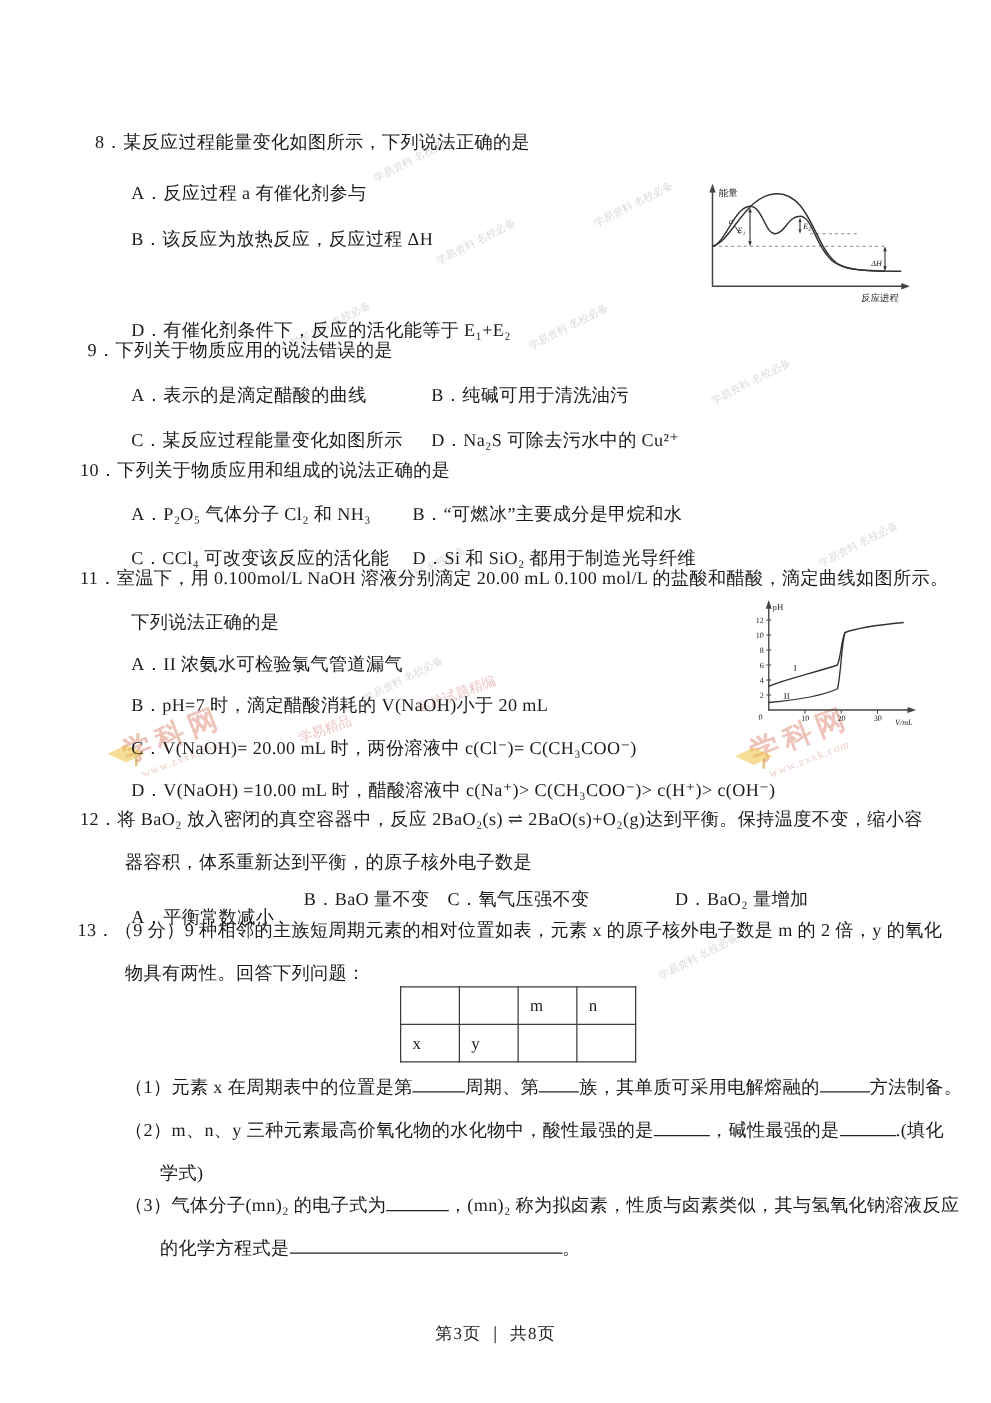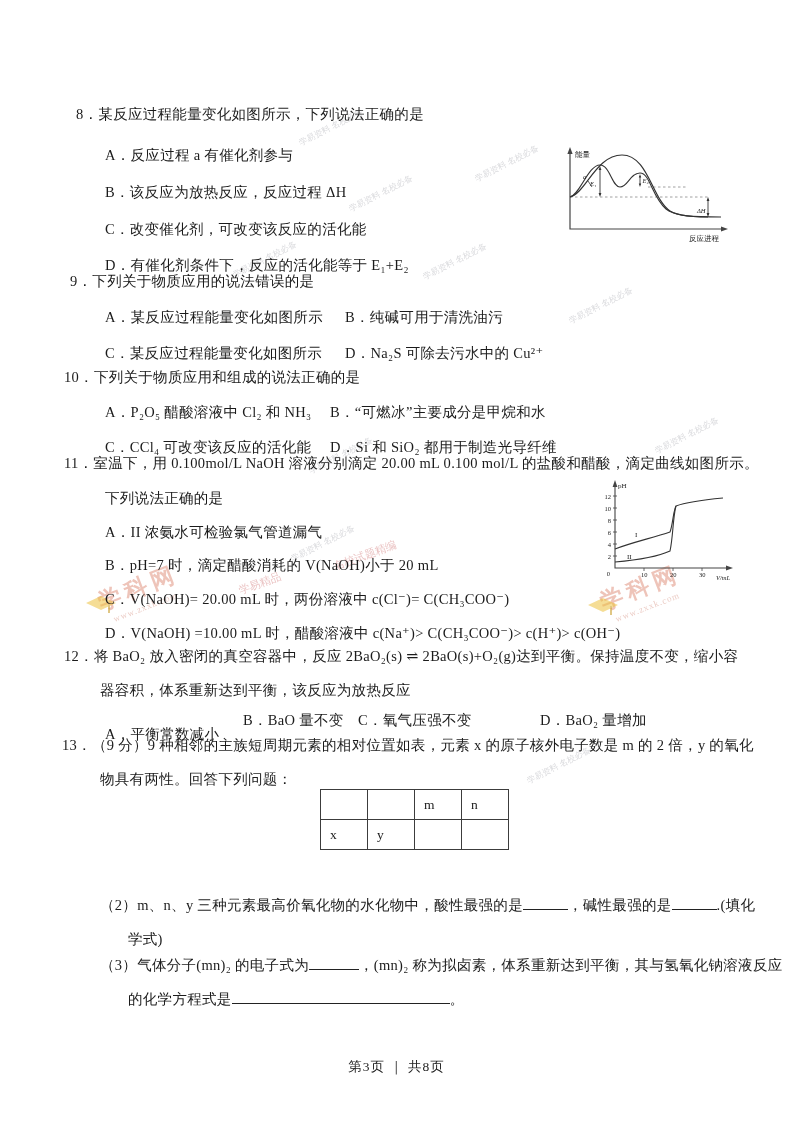--- a/index.html
+++ b/index.html
@@ -53,21 +53,20 @@
     <rect x="24" y="10" width="2" height="9" fill="#c89a20"></rect>
   </svg>
   <svg class="cap" style="left:586px;top:596px" width="34" height="22">
     <polygon points="17,2 32,9 17,16 2,9" fill="#edc23f"></polygon>
     <rect x="24" y="10" width="2" height="9" fill="#c89a20"></rect>
   </svg>
 
   <div class="line" style="left:76px;top:106px">8．某反应过程能量变化如图所示，下列说法正确的是</div>
   <div class="line" style="left:105px;top:147px">A．反应过程 a 有催化剂参与</div>
   <div class="line" style="left:105px;top:184px">B．该反应为放热反应，反应过程 ΔH</div>
-  <div class="line" style="left:105px;top:221px">C．改变催化剂，可改变该反应的活化能</div>
   <div class="line" style="left:105px;top:257px">D．有催化剂条件下，反应的活化能等于 E₁+E₂</div>
 
   <div class="fig" style="left:556px;top:141px">
     <svg width="184" height="104" viewBox="0 0 184 104">
 
       <path d="M14,12 L14,88 L168,88" fill="none" stroke="#444" stroke-width="1.2"></path>
       <polygon points="14,6 11.4,13 16.6,13" fill="#444"></polygon>
       <polygon points="172,88 165,85.4 165,90.6" fill="#444"></polygon>
 
       <path d="M14,56 L152,56" stroke="#888" stroke-width=".8" stroke-dasharray="2.5,2.5" fill="none"></path>
@@ -93,27 +92,27 @@
       <text x="19" y="16" font-size="7.5">能量</text>
       <text x="133" y="100" font-size="7.5">反应进程</text>
       <text x="27" y="38" font-size="7" font-style="italic">a</text>
       <text x="34" y="45" font-size="6.5" font-style="italic">E₁</text>
       <text x="86.5" y="42" font-size="6.5" font-style="italic">E₂</text>
       <text x="141" y="72" font-size="6.5" font-style="italic">ΔH</text>
     </svg>
   </div>
 
   <div class="line" style="left:70px;top:273px">9．下列关于物质应用的说法错误的是</div>
-  <div class="line" style="left:105px;top:309px">A．某反应过程能量变化如图所示</div>
+  <div class="line" style="left:105px;top:309px">A．表示的是滴定醋酸的曲线</div>
   <div class="line" style="left:345px;top:309px">B．纯碱可用于清洗油污</div>
   <div class="line" style="left:105px;top:345px">C．某反应过程能量变化如图所示</div>
   <div class="line" style="left:345px;top:345px">D．Na₂S 可除去污水中的 Cu²⁺</div>
 
   <div class="line" style="left:64px;top:369px">10．下列关于物质应用和组成的说法正确的是</div>
-  <div class="line" style="left:105px;top:404px">A．P₂O₅ 醋酸溶液中 Cl₂ 和 NH₃</div>
+  <div class="line" style="left:105px;top:404px">A．P₂O₅ 气体分子 Cl₂ 和 NH₃</div>
   <div class="line" style="left:330px;top:404px">B．“可燃冰”主要成分是甲烷和水</div>
   <div class="line" style="left:105px;top:439px">C．CCl₄ 可改变该反应的活化能</div>
   <div class="line" style="left:330px;top:439px">D．Si 和 SiO₂ 都用于制造光导纤维</div>
 
   <div class="line" style="left:64px;top:455px">11．室温下，用 0.100mol/L NaOH 溶液分别滴定 20.00 mL 0.100 mol/L 的盐酸和醋酸，滴定曲线如图所示。</div>
   <div class="line" style="left:105px;top:490px">下列说法正确的是</div>
   <div class="line" style="left:105px;top:524px">A．II 浓氨水可检验氯气管道漏气</div>
   <div class="line" style="left:105px;top:557px">B．pH=7 时，滴定醋酸消耗的 V(NaOH)小于 20 mL</div>
   <div class="line" style="left:105px;top:591px">C．V(NaOH)= 20.00 mL 时，两份溶液中 c(Cl⁻)= C(CH₃COO⁻)</div>
   <div class="line" style="left:105px;top:625px">D．V(NaOH) =10.00 mL 时，醋酸溶液中 c(Na⁺)&gt; C(CH₃COO⁻)&gt; c(H⁺)&gt; c(OH⁻)</div>
@@ -151,21 +150,21 @@
       <text x="13" y="100" font-size="6.5" text-anchor="end">0</text>
       <text x="44" y="101" font-size="6.5">10</text>
       <text x="73" y="101" font-size="6.5">20</text>
       <text x="102" y="101" font-size="6.5">30</text>
       <text x="38" y="61" font-size="7">I</text>
       <text x="30" y="83" font-size="7">II</text>
     </svg>
   </div>
 
   <div class="line" style="left:64px;top:648px">12．将 BaO₂ 放入密闭的真空容器中，反应 2BaO₂(s) ⇌ 2BaO(s)+O₂(g)达到平衡。保持温度不变，缩小容</div>
-  <div class="line" style="left:100px;top:682px">器容积，体系重新达到平衡，该反应为放热反应</div>
+  <div class="line" style="left:100px;top:682px">器容积，体系重新达到平衡，的原子核外电子数是</div>
   <div class="line" style="left:105px;top:726px">A．平衡常数减小</div>
   <div class="line" style="left:243px;top:712px">B．BaO 量不变</div>
   <div class="line" style="left:358px;top:712px">C．氧气压强不变</div>
   <div class="line" style="left:540px;top:712px">D．BaO₂ 量增加</div>
 
   <div class="line" style="left:62px;top:737px">13．（9 分）9 种相邻的主族短周期元素的相对位置如表，元素 x 的原子核外电子数是 m 的 2 倍，y 的氧化</div>
   <div class="line" style="left:100px;top:771px">物具有两性。回答下列问题：</div>
 
   <table class="q13table" style="left:320px;top:789px">
     <tbody>
@@ -177,24 +176,25 @@
     </tr>
     <tr>
       <td>x</td>
       <td>y</td>
       <td></td>
       <td></td>
     </tr>
   </tbody>
     </table>
 
+  <div class="line" style="left:100px;top:862px"><span>（1）元素 x 在周期表中的位置是第</span><span class="blank" style="width:42px"></span><span>周期、第</span><span class="blank" style="width:32px"></span><span>族，其单质可采用电解熔融的</span><span class="blank" style="width:40px"></span><span>方法制备。</span></div>
 
   <div class="line" style="left:100px;top:897px"><span>（2）m、n、y 三种元素最高价氧化物的水化物中，酸性最强的是</span><span class="blank" style="width:45px"></span><span>，碱性最强的是</span><span class="blank" style="width:45px"></span><span>.(填化</span></div>
 
   <div class="line" style="left:128px;top:931px">学式)</div>
 
-  <div class="line" style="left:100px;top:957px"><span>（3）气体分子(mn)₂ 的电子式为</span><span class="blank" style="width:50px"></span><span>，(mn)₂ 称为拟卤素，体系重新达到平衡，其与氢氧化钠溶液反应</span></div>
+  <div class="line" style="left:100px;top:957px"><span>（3）气体分子(mn)₂ 的电子式为</span><span class="blank" style="width:50px"></span><span>，(mn)₂ 称为拟卤素，性质与卤素类似，其与氢氧化钠溶液反应</span></div>
 
   <div class="line" style="left:128px;top:991px"><span>的化学方程式是</span><span class="blank" style="width:218px"></span><span>。</span></div>
 
   <div class="footer">第3页 ｜ 共8页</div>
 
 </div>
 
 </body></html>

